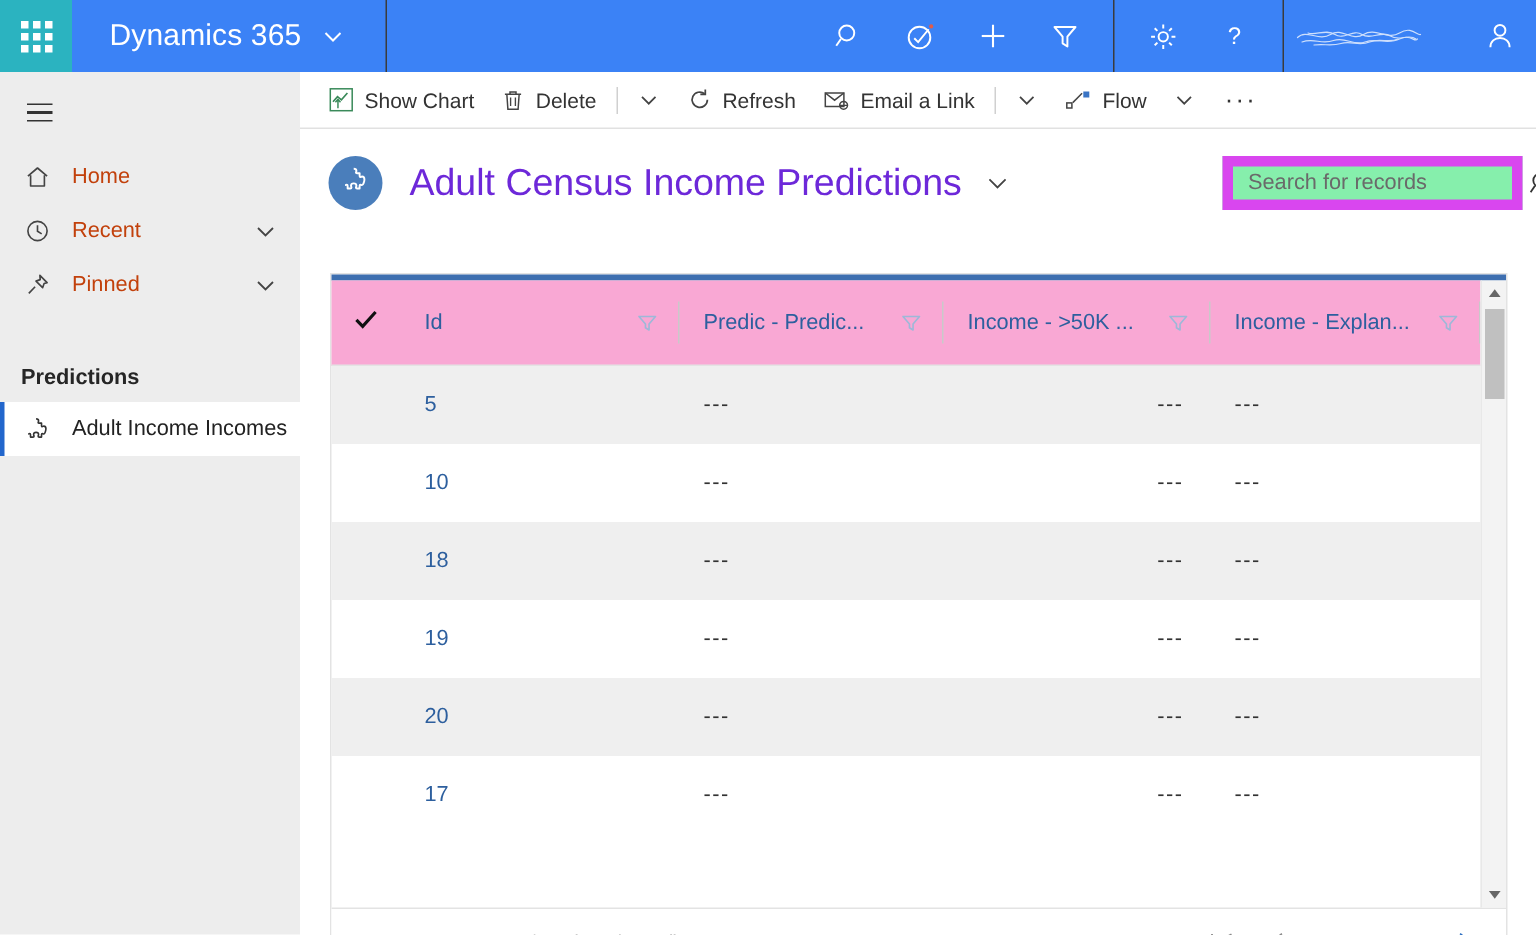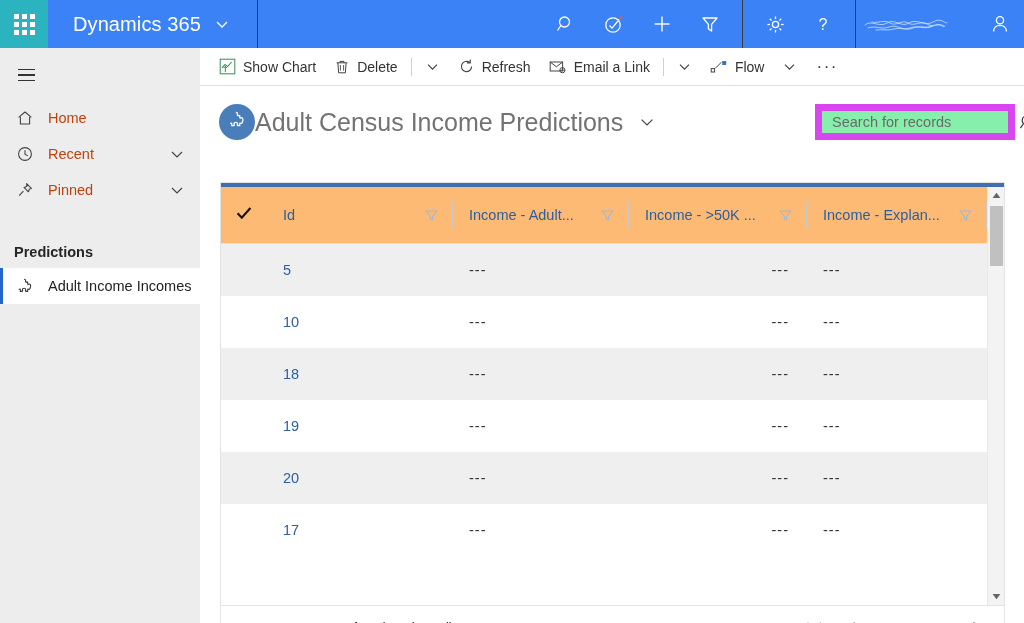--- a/index.html
+++ b/index.html
@@ -106,22 +106,22 @@
 
   
   .titlerow {
     height: 72px; display: flex; align-items: center; padding-left: 19px; position: relative;
   }
   .entity-badge {
     width: 36px; height: 36px; border-radius: 50%; background: #4a7ebb;
     display: flex; align-items: center; justify-content: center; flex: 0 0 36px;
   }
   .page-title {
-    font-size: 25px; color: #737373; font-weight: 400;
-    white-space: nowrap;
+    font-size: 25px; color: #6d28d9; font-weight: 400;
+    margin-left: 18px; white-space: nowrap;
   }
   .title-chev { margin-left: 16px; display: flex; align-items: center; cursor: pointer; color: #444; }
   .searchbox {
     position: absolute; right: 9px; top: 18px;
     width: 200px; height: 36px; border: 7px solid #d946ef; background: #86efac;
     display: flex; align-items: center; padding: 0 10px;
   }
   .searchbox input {
     border: 0; outline: 0; flex: 1 1 auto; font-size: 14.5px;
     color: #333333; font-family: "Liberation Sans", sans-serif; background: transparent;
@@ -135,21 +135,21 @@
     width: 785px; height: 468px;
     background: #ffffff; border: 1px solid #e3e3e3;
     display: flex; flex-direction: column;
   }
   .grid-topbar { height: 4px; background: #3e6fb0; flex: 0 0 4px; }
   .grid-body { flex: 1 1 auto; display: flex; min-height: 0; }
   .grid-cols { flex: 1 1 auto; min-width: 0; display: flex; flex-direction: column; }
 
   .grid-head {
     height: 57px; display: flex; align-items: flex-end;
-    border-bottom: 1px solid #e3e3e3; flex: 0 0 57px; background: #fdba74;
+    border-bottom: 1px solid #e3e3e3; flex: 0 0 57px; background: #f9a8d4;
   }
   .hcell { display: flex; align-items: center; height: 100%; position: relative; }
   .hcell .htext {
     font-size: 14.5px; color: #2d5f9e; white-space: nowrap; overflow: hidden;
     text-overflow: ellipsis; cursor: pointer;
   }
   .hcell .hfilter {
     position: absolute; right: 14px; display: flex; align-items: center; cursor: pointer;
   }
   .hcell .hdiv { position: absolute; right: 0; top: 14px; width: 1px; height: 28px; background: #c9c9c9; }
@@ -479,21 +479,21 @@
             <span class="htext">Id</span>
             <span class="hfilter">
               <svg width="15" height="15" viewBox="0 0 15 15">
                   <path d="M2 3h11l-4.3 5v4l-2.4-1.5V8z" fill="none" stroke="#9db8d8" stroke-width="1.1" stroke-linejoin="round"></path>
                 </svg>
             </span>
             <span class="hdiv"></span>
           </div>
 
           <div class="hcell col-pred">
-            <span class="htext">Income - Adult...</span>
+            <span class="htext">Predic - Predic...</span>
             <span class="hfilter">
               <svg width="15" height="15" viewBox="0 0 15 15">
                   <path d="M2 3h11l-4.3 5v4l-2.4-1.5V8z" fill="none" stroke="#9db8d8" stroke-width="1.1" stroke-linejoin="round"></path>
                 </svg>
             </span>
             <span class="hdiv"></span>
           </div>
 
           <div class="hcell col-50k">
             <span class="htext">Income - &gt;50K ...</span>

